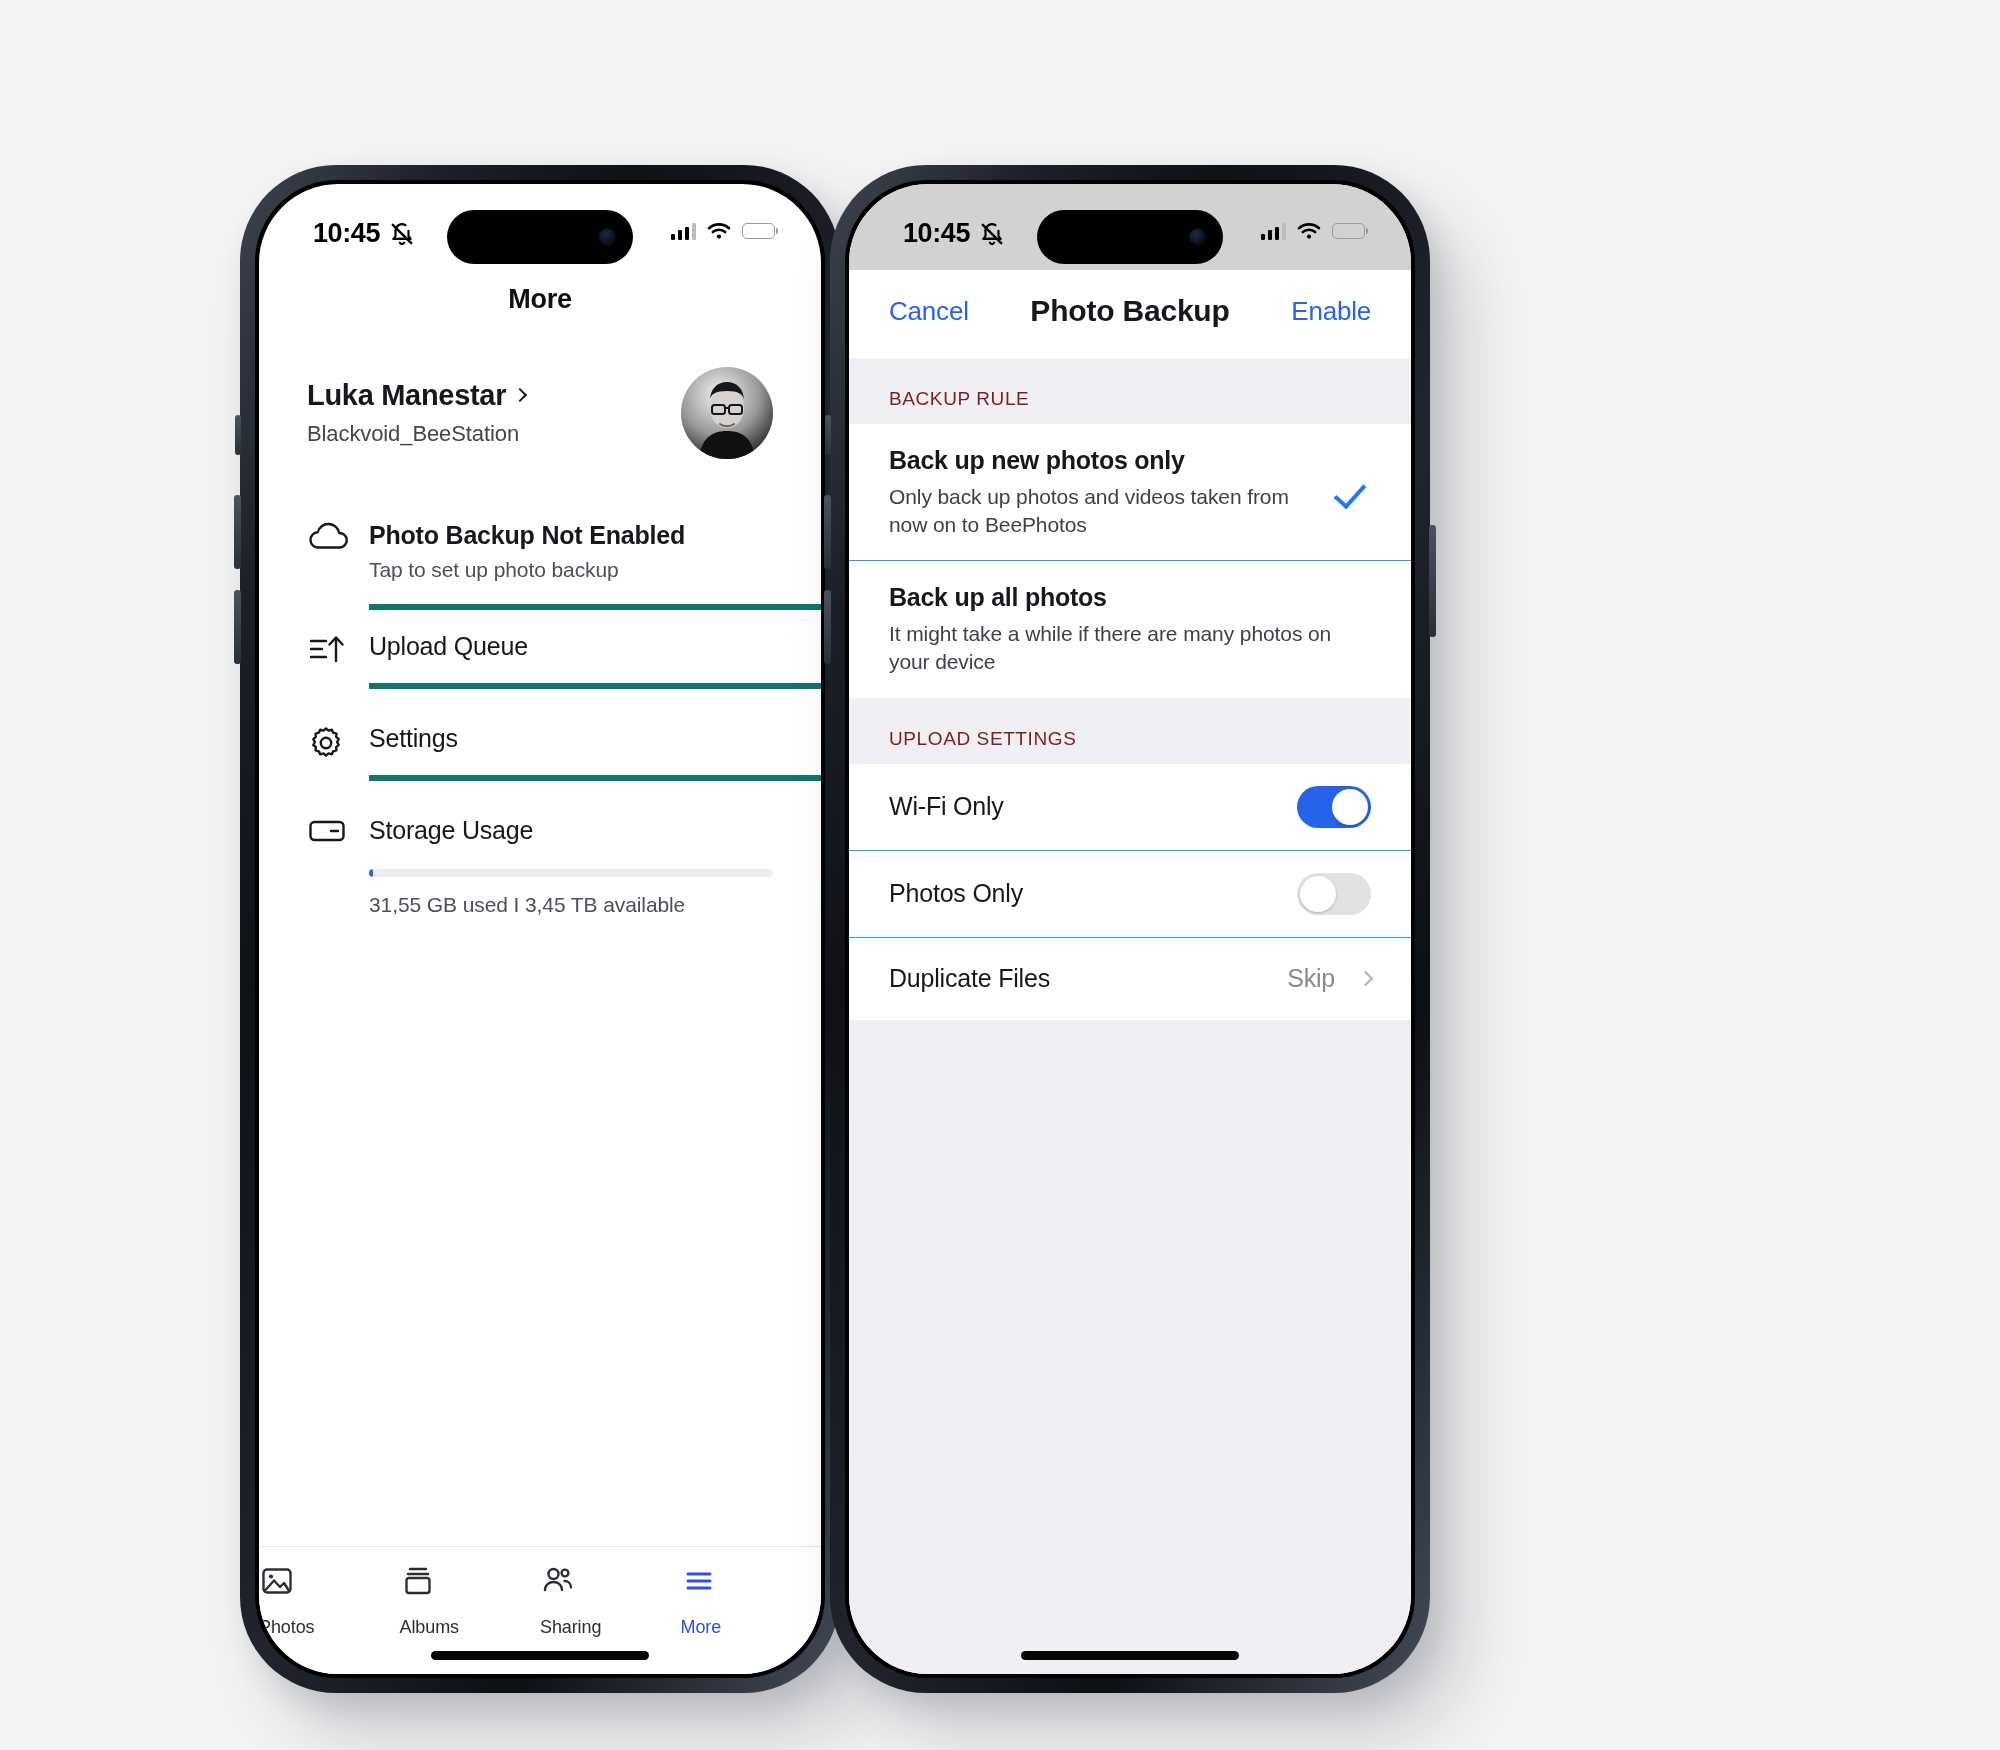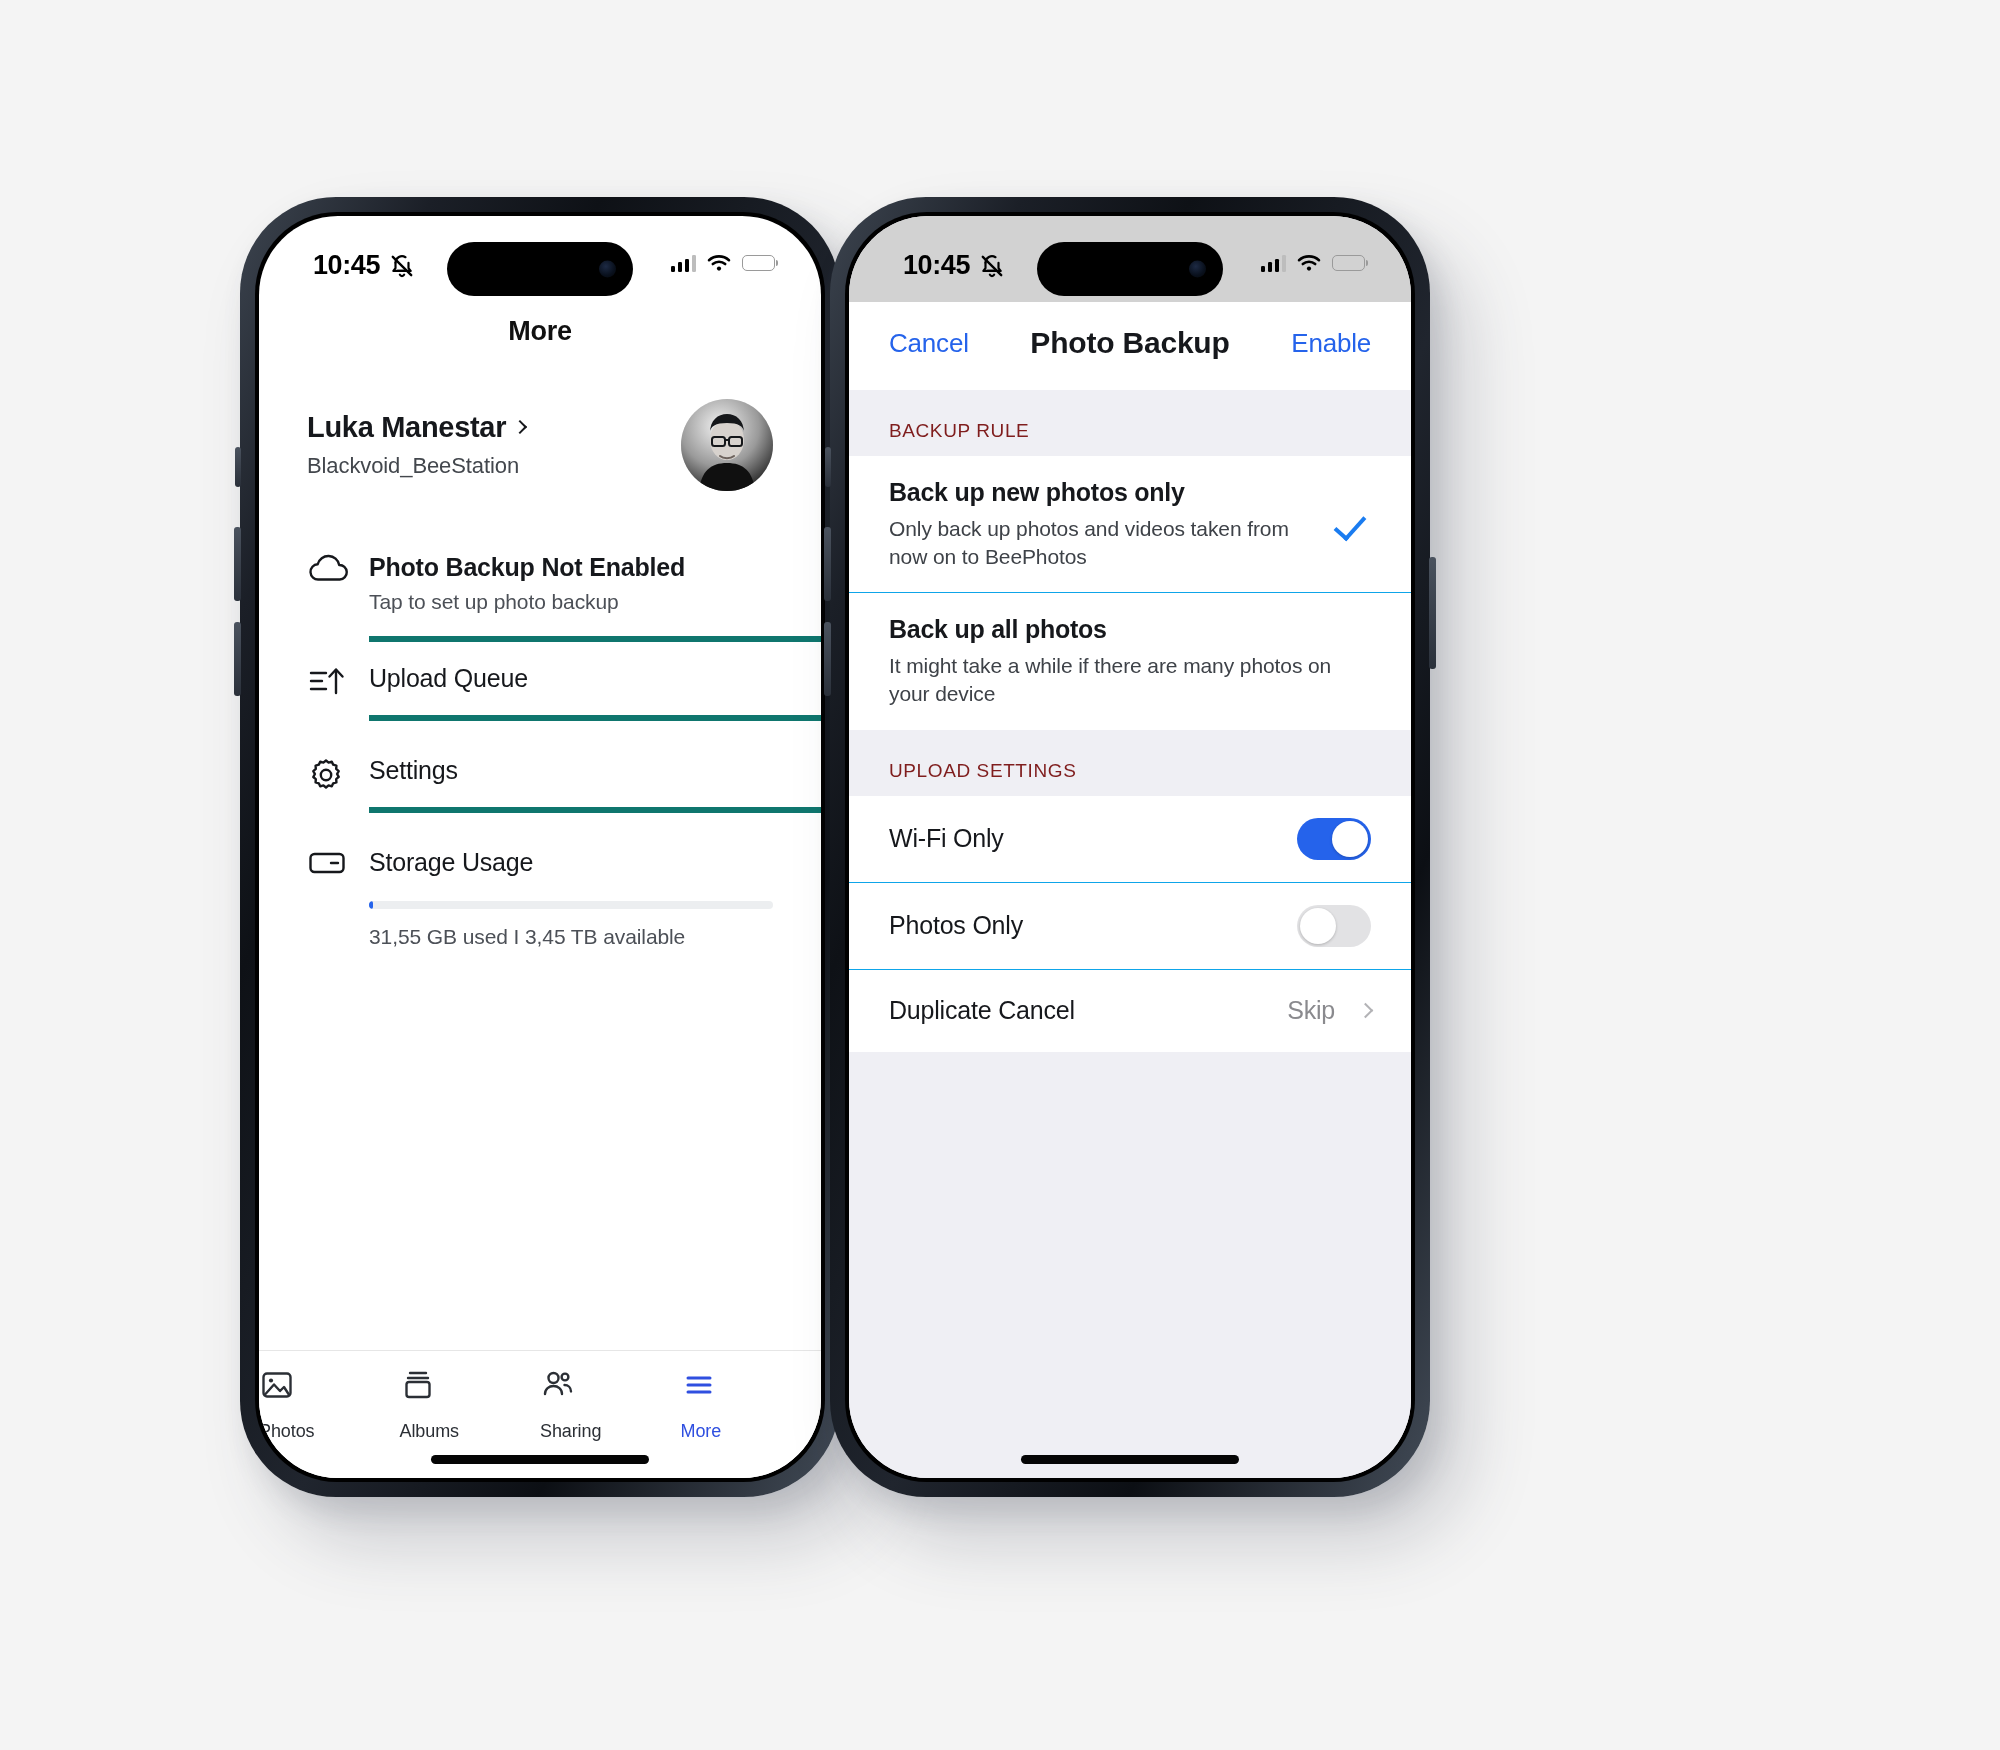--- a/index.html
+++ b/index.html
@@ -8,26 +8,25 @@
     background:#f4f4f4;
     font-family:"Liberation Sans", sans-serif;
     -webkit-font-smoothing:antialiased;
     overflow:hidden;
   }
   .stage { position:relative; width:2000px; height:1750px; }
 
   
   .phone {
     position:absolute;
-    width:600px; height:1300px;
+    width:600px; height:1528px;
     border-radius:96px;
     background:linear-gradient(115deg,#3d4550 0%,#1b1f27 16%,#0e1116 30%,#20252e 55%,#0c0f14 75%,#434c58 100%);
     padding:15px;
     box-shadow: 34px 44px 70px rgba(60,65,80,0.22), 10px 14px 28px rgba(60,65,80,0.14);
-    margin-top: 32px;
   }
   .phone-inner {
     position:relative;
     width:100%; height:100%;
     border-radius:82px;
     background:#000;
     padding:4px;
   }
   .screen {
     position:relative;
@@ -484,21 +483,21 @@
                   <span class="knob"></span>
                 </span>
             </div>
             <div class="list-row">
               <span class="lr-plain">Photos Only</span>
               <span class="toggle">
                   <span class="knob"></span>
                 </span>
             </div>
             <div class="list-row">
-              <span class="lr-plain">Duplicate Cancel</span>
+              <span class="lr-plain">Duplicate Files</span>
               <span class="lr-right">
                 <span class="lr-value">Skip</span>
                 <span class="chev-gray"></span>
               </span>
             </div>
           </div>
 
           <div class="sheet-fill"></div>
           <div class="home-indicator"></div>
 

